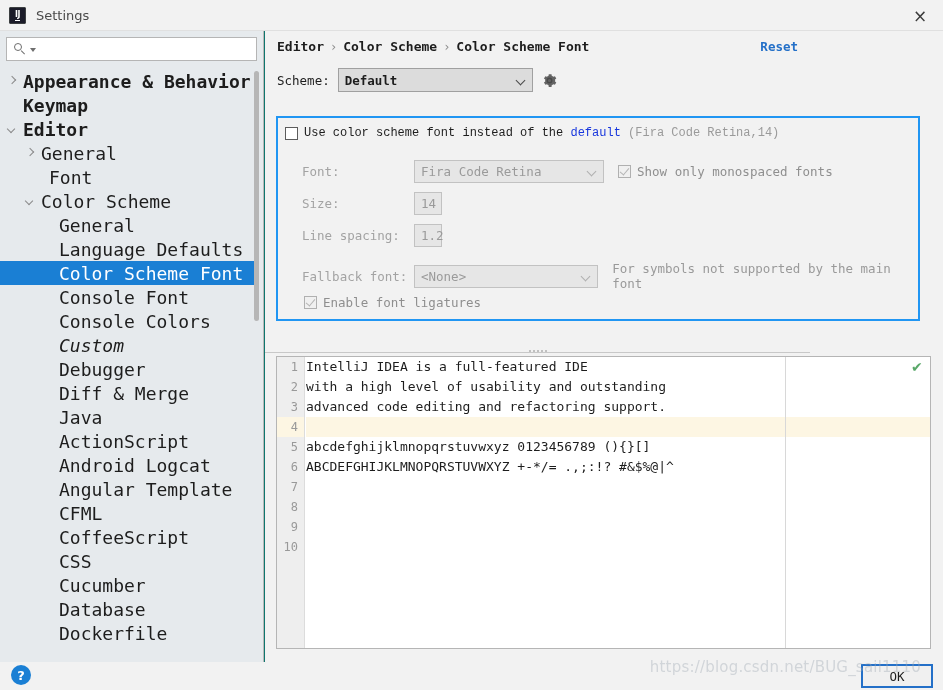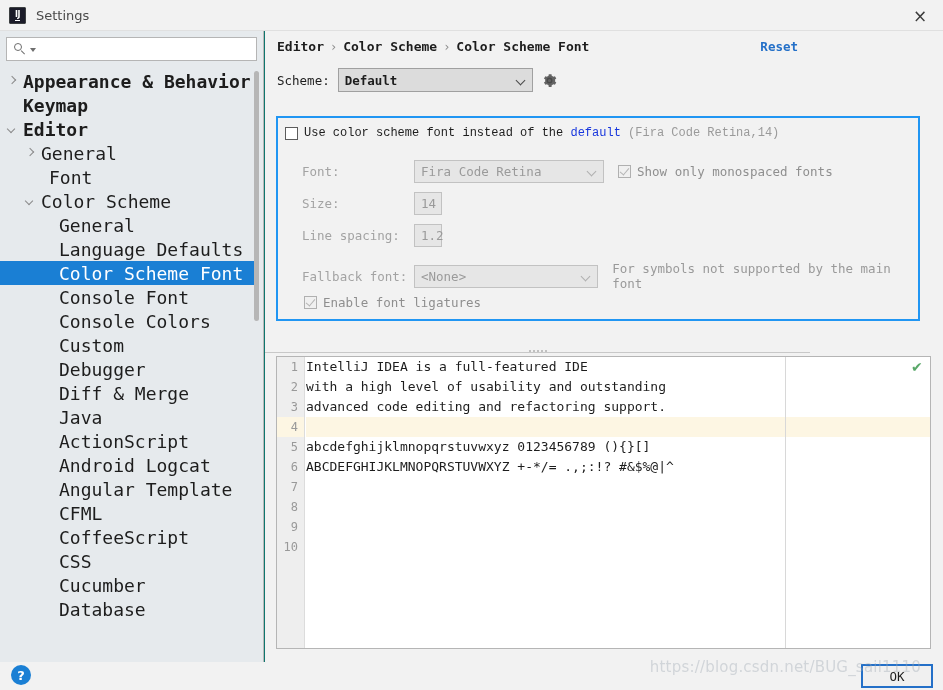--- a/index.html
+++ b/index.html
@@ -300,21 +300,21 @@
         <div class="tree-item">
           <span class="arrow" style="margin-left: 44px;"></span>
           <span style="margin-left: 6px;">Console Font</span>
         </div>
         <div class="tree-item">
           <span class="arrow" style="margin-left: 44px;"></span>
           <span style="margin-left: 6px;">Console Colors</span>
         </div>
         <div class="tree-item">
           <span class="arrow" style="margin-left: 44px;"></span>
-          <span style="margin-left: 6px;">Custom</span>
+          <span style="margin-left: 6px; font-style: italic;">Custom</span>
         </div>
         <div class="tree-item">
           <span class="arrow" style="margin-left: 44px;"></span>
           <span style="margin-left: 6px;">Debugger</span>
         </div>
         <div class="tree-item">
           <span class="arrow" style="margin-left: 44px;"></span>
           <span style="margin-left: 6px;">Diff &amp; Merge</span>
         </div>
         <div class="tree-item">
@@ -345,20 +345,24 @@
           <span class="arrow" style="margin-left: 44px;"></span>
           <span style="margin-left: 6px;">CSS</span>
         </div>
         <div class="tree-item">
           <span class="arrow" style="margin-left: 44px;"></span>
           <span style="margin-left: 6px;">Cucumber</span>
         </div>
         <div class="tree-item">
           <span class="arrow" style="margin-left: 44px;"></span>
           <span style="margin-left: 6px;">Database</span>
+        </div>
+        <div class="tree-item">
+          <span class="arrow" style="margin-left: 44px;"></span>
+          <span style="margin-left: 6px;">Dockerfile</span>
         </div>
       </div>
     <div class="sb-scroll"></div>
   </div>
 
   <div class="content">
 
     <div class="breadcrumb" id="breadcrumb">
         <span>Editor</span>
         <span class="crumb-sep">›</span>

